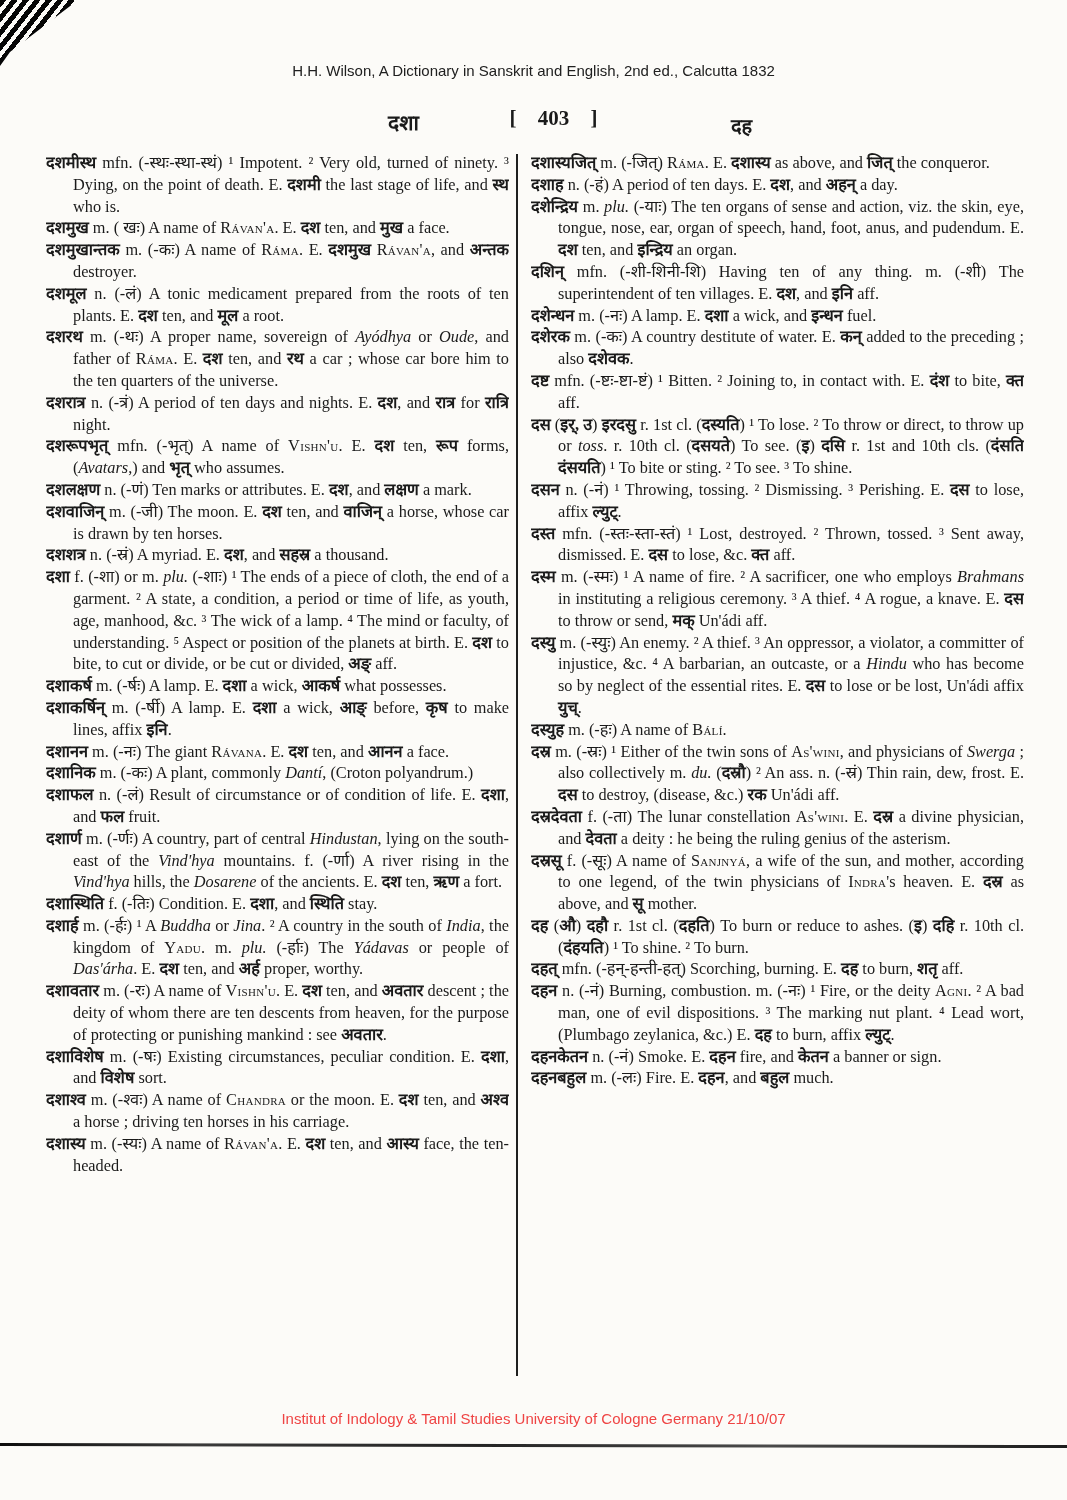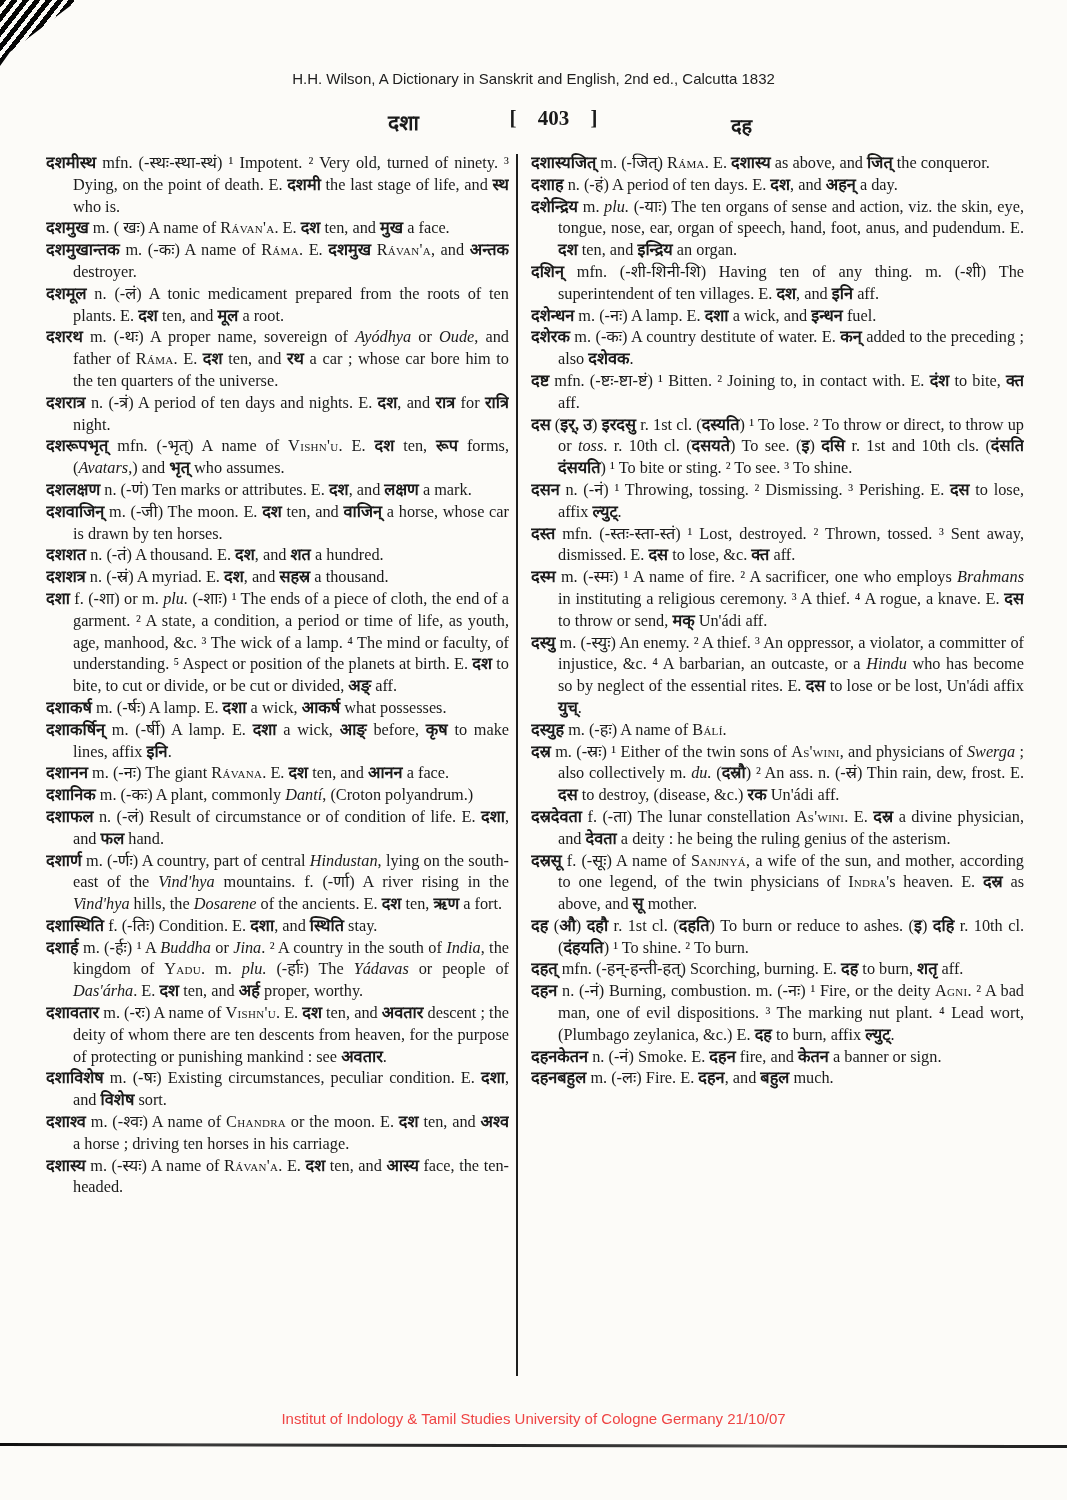--- a/index.html
+++ b/index.html
@@ -13,21 +13,21 @@
   
   .corner-artifact {
     position:absolute; top:0; left:0; width:92px; height:72px;
     background:repeating-linear-gradient(128deg, #060606 0 5px, rgba(0,0,0,0) 5px 9px);
     clip-path:polygon(0 0, 78px 0, 10px 52px, 0 66px);
   }
   .scan-caption {
     position:absolute; top:62px; left:0; width:100%;
     text-align:center;
     font-family:"Liberation Sans", sans-serif;
-    font-size:15px; color:#202020;margin-top:8px;
+    font-size:15px; color:#202020;
   }
   .page-header { position:absolute; top:106px; left:0; width:100%; height:42px; }
   .ph-left  { position:absolute; left:388px; top:2px; font-weight:bold; font-size:21px; }
   .ph-num   { position:absolute; left:0; top:0; width:100%; text-align:center;
               font-size:21px; font-weight:bold; word-spacing:16px;padding-left:20px; }
   .ph-right { position:absolute; left:731px; top:6px; font-weight:bold; font-size:20px; }
 
   .columns {
     position:absolute; top:152px; left:46px; width:978px; height:1236px;
     display:flex; overflow:hidden;
@@ -81,28 +81,27 @@
     <div class="col col-left" id="left-col">
         <div class="entry"><span class="seg-d">दशमीस्थ</span><span class="seg-r"> mfn. (-स्थः-स्था-स्थं) ¹ Impotent. ² Very old, turned of ninety. ³ Dying, on the point of death. E. </span><span class="seg-d">दशमी</span><span class="seg-r"> the last stage of life, and </span><span class="seg-d">स्थ</span><span class="seg-r"> who is.</span></div>
         <div class="entry"><span class="seg-d">दशमुख</span><span class="seg-r"> m. ( खः) A name of </span><span class="seg-s">Rávan'a</span><span class="seg-r">. E. </span><span class="seg-d">दश</span><span class="seg-r"> ten, and </span><span class="seg-d">मुख</span><span class="seg-r"> a face.</span></div>
         <div class="entry"><span class="seg-d">दशमुखान्तक</span><span class="seg-r"> m. (-कः) A name of </span><span class="seg-s">Ráma</span><span class="seg-r">. E. </span><span class="seg-d">दशमुख</span><span class="seg-r"> </span><span class="seg-s">Rávan'a</span><span class="seg-r">, and </span><span class="seg-d">अन्तक</span><span class="seg-r"> destroyer.</span></div>
         <div class="entry"><span class="seg-d">दशमूल</span><span class="seg-r"> n. (-लं) A tonic medicament prepared from the roots of ten plants. E. </span><span class="seg-d">दश</span><span class="seg-r"> ten, and </span><span class="seg-d">मूल</span><span class="seg-r"> a root.</span></div>
         <div class="entry"><span class="seg-d">दशरथ</span><span class="seg-r"> m. (-थः) A proper name, sovereign of </span><span class="seg-i">Ayódhya</span><span class="seg-r"> or </span><span class="seg-i">Oude</span><span class="seg-r">, and father of </span><span class="seg-s">Ráma</span><span class="seg-r">. E. </span><span class="seg-d">दश</span><span class="seg-r"> ten, and </span><span class="seg-d">रथ</span><span class="seg-r"> a car ; whose car bore him to the ten quarters of the universe.</span></div>
         <div class="entry"><span class="seg-d">दशरात्र</span><span class="seg-r"> n. (-त्रं) A period of ten days and nights. E. </span><span class="seg-d">दश</span><span class="seg-r">, and </span><span class="seg-d">रात्र</span><span class="seg-r"> for </span><span class="seg-d">रात्रि</span><span class="seg-r"> night.</span></div>
         <div class="entry"><span class="seg-d">दशरूपभृत्</span><span class="seg-r"> mfn. (-भृत्) A name of </span><span class="seg-s">Vishn'u</span><span class="seg-r">. E. </span><span class="seg-d">दश</span><span class="seg-r"> ten, </span><span class="seg-d">रूप</span><span class="seg-r"> forms, (</span><span class="seg-i">Avatars</span><span class="seg-r">,) and </span><span class="seg-d">भृत्</span><span class="seg-r"> who assumes.</span></div>
         <div class="entry"><span class="seg-d">दशलक्षण</span><span class="seg-r"> n. (-णं) Ten marks or attributes. E. </span><span class="seg-d">दश</span><span class="seg-r">, and </span><span class="seg-d">लक्षण</span><span class="seg-r"> a mark.</span></div>
         <div class="entry"><span class="seg-d">दशवाजिन्</span><span class="seg-r"> m. (-जी) The moon. E. </span><span class="seg-d">दश</span><span class="seg-r"> ten, and </span><span class="seg-d">वाजिन्</span><span class="seg-r"> a horse, whose car is drawn by ten horses.</span></div>
-        <div class="entry"><span class="seg-d">दशशत</span><span class="seg-r"> n. (-तं) A thousand. E. </span><span class="seg-d">दश</span><span class="seg-r">, and </span><span class="seg-d">शत</span><span class="seg-r"> a hundred.</span></div>
         <div class="entry"><span class="seg-d">दशशत्र</span><span class="seg-r"> n. (-स्रं) A myriad. E. </span><span class="seg-d">दश</span><span class="seg-r">, and </span><span class="seg-d">सहस्र</span><span class="seg-r"> a thousand.</span></div>
         <div class="entry"><span class="seg-d">दशा</span><span class="seg-r"> f. (-शा) or m. </span><span class="seg-i">plu.</span><span class="seg-r"> (-शाः) ¹ The ends of a piece of cloth, the end of a garment. ² A state, a condition, a period or time of life, as youth, age, manhood, &amp;c. ³ The wick of a lamp. ⁴ The mind or faculty, of understanding. ⁵ Aspect or position of the planets at birth. E. </span><span class="seg-d">दश</span><span class="seg-r"> to bite, to cut or divide, or be cut or divided, </span><span class="seg-d">अङ्</span><span class="seg-r"> aff.</span></div>
         <div class="entry"><span class="seg-d">दशाकर्ष</span><span class="seg-r"> m. (-र्षः) A lamp. E. </span><span class="seg-d">दशा</span><span class="seg-r"> a wick, </span><span class="seg-d">आकर्ष</span><span class="seg-r"> what possesses.</span></div>
         <div class="entry"><span class="seg-d">दशाकर्षिन्</span><span class="seg-r"> m. (-र्षी) A lamp. E. </span><span class="seg-d">दशा</span><span class="seg-r"> a wick, </span><span class="seg-d">आङ्</span><span class="seg-r"> before, </span><span class="seg-d">कृष</span><span class="seg-r"> to make lines, affix </span><span class="seg-d">इनि</span><span class="seg-r">.</span></div>
         <div class="entry"><span class="seg-d">दशानन</span><span class="seg-r"> m. (-नः) The giant </span><span class="seg-s">Rávana</span><span class="seg-r">. E. </span><span class="seg-d">दश</span><span class="seg-r"> ten, and </span><span class="seg-d">आनन</span><span class="seg-r"> a face.</span></div>
         <div class="entry"><span class="seg-d">दशानिक</span><span class="seg-r"> m. (-कः) A plant, commonly </span><span class="seg-i">Dantí</span><span class="seg-r">, (Croton polyandrum.)</span></div>
-        <div class="entry"><span class="seg-d">दशाफल</span><span class="seg-r"> n. (-लं) Result of circumstance or of condition of life. E. </span><span class="seg-d">दशा</span><span class="seg-r">, and </span><span class="seg-d">फल</span><span class="seg-r"> hand.</span></div>
+        <div class="entry"><span class="seg-d">दशाफल</span><span class="seg-r"> n. (-लं) Result of circumstance or of condition of life. E. </span><span class="seg-d">दशा</span><span class="seg-r">, and </span><span class="seg-d">फल</span><span class="seg-r"> fruit.</span></div>
         <div class="entry"><span class="seg-d">दशार्ण</span><span class="seg-r"> m. (-र्णः) A country, part of central </span><span class="seg-i">Hindustan</span><span class="seg-r">, lying on the south-east of the </span><span class="seg-i">Vind'hya</span><span class="seg-r"> mountains. f. (-र्णा) A river rising in the </span><span class="seg-i">Vind'hya</span><span class="seg-r"> hills, the </span><span class="seg-i">Dosarene</span><span class="seg-r"> of the ancients. E. </span><span class="seg-d">दश</span><span class="seg-r"> ten, </span><span class="seg-d">ऋण</span><span class="seg-r"> a fort.</span></div>
         <div class="entry"><span class="seg-d">दशास्थिति</span><span class="seg-r"> f. (-तिः) Condition. E. </span><span class="seg-d">दशा</span><span class="seg-r">, and </span><span class="seg-d">स्थिति</span><span class="seg-r"> stay.</span></div>
         <div class="entry"><span class="seg-d">दशार्ह</span><span class="seg-r"> m. (-र्हः) ¹ A </span><span class="seg-i">Buddha</span><span class="seg-r"> or </span><span class="seg-i">Jina</span><span class="seg-r">. ² A country in the south of </span><span class="seg-i">India</span><span class="seg-r">, the kingdom of </span><span class="seg-s">Yadu</span><span class="seg-r">. m. </span><span class="seg-i">plu.</span><span class="seg-r"> (-र्हाः) The </span><span class="seg-i">Yádavas</span><span class="seg-r"> or people of </span><span class="seg-i">Das'árha</span><span class="seg-r">. E. </span><span class="seg-d">दश</span><span class="seg-r"> ten, and </span><span class="seg-d">अर्ह</span><span class="seg-r"> proper, worthy.</span></div>
         <div class="entry"><span class="seg-d">दशावतार</span><span class="seg-r"> m. (-रः) A name of </span><span class="seg-s">Vishn'u</span><span class="seg-r">. E. </span><span class="seg-d">दश</span><span class="seg-r"> ten, and </span><span class="seg-d">अवतार</span><span class="seg-r"> descent ; the deity of whom there are ten descents from heaven, for the purpose of protecting or punishing mankind : see </span><span class="seg-d">अवतार</span><span class="seg-r">.</span></div>
         <div class="entry"><span class="seg-d">दशाविशेष</span><span class="seg-r"> m. (-षः) Existing circumstances, peculiar condition. E. </span><span class="seg-d">दशा</span><span class="seg-r">, and </span><span class="seg-d">विशेष</span><span class="seg-r"> sort.</span></div>
         <div class="entry"><span class="seg-d">दशाश्व</span><span class="seg-r"> m. (-श्वः) A name of </span><span class="seg-s">Chandra</span><span class="seg-r"> or the moon. E. </span><span class="seg-d">दश</span><span class="seg-r"> ten, and </span><span class="seg-d">अश्व</span><span class="seg-r"> a horse ; driving ten horses in his carriage.</span></div>
         <div class="entry"><span class="seg-d">दशास्य</span><span class="seg-r"> m. (-स्यः) A name of </span><span class="seg-s">Rávan'a</span><span class="seg-r">. E. </span><span class="seg-d">दश</span><span class="seg-r"> ten, and </span><span class="seg-d">आस्य</span><span class="seg-r"> face, the ten-headed.</span></div>
       </div>
     <div class="divider"></div>
     <div class="col col-right" id="right-col">

